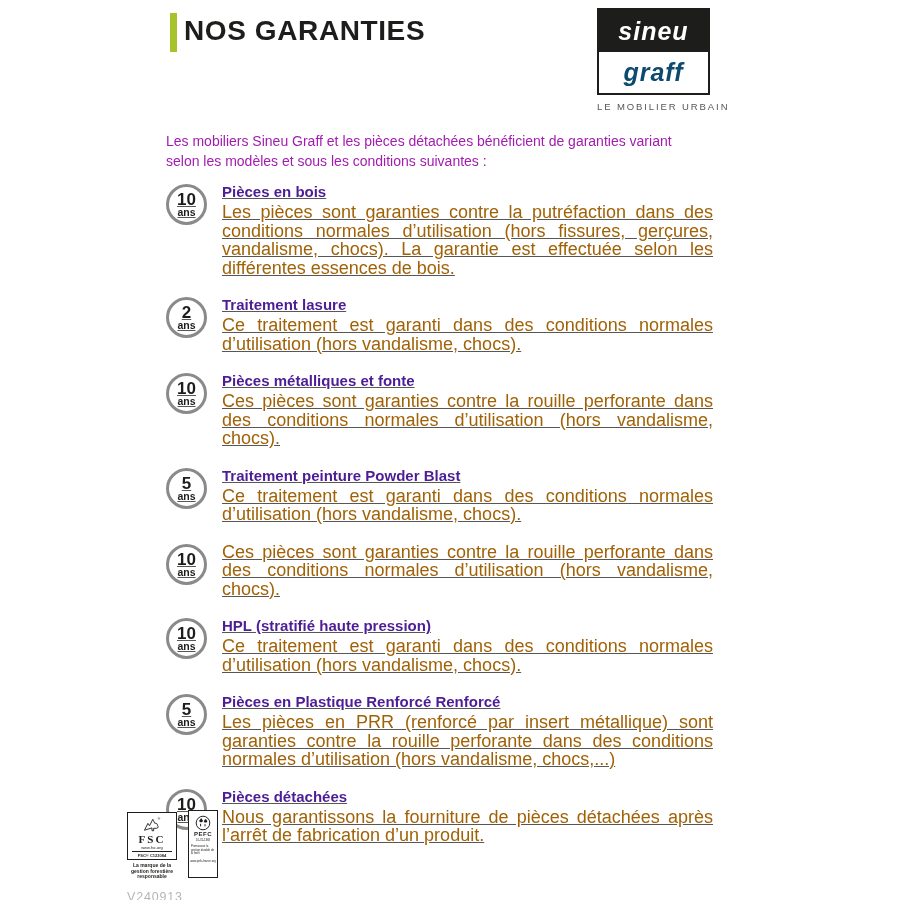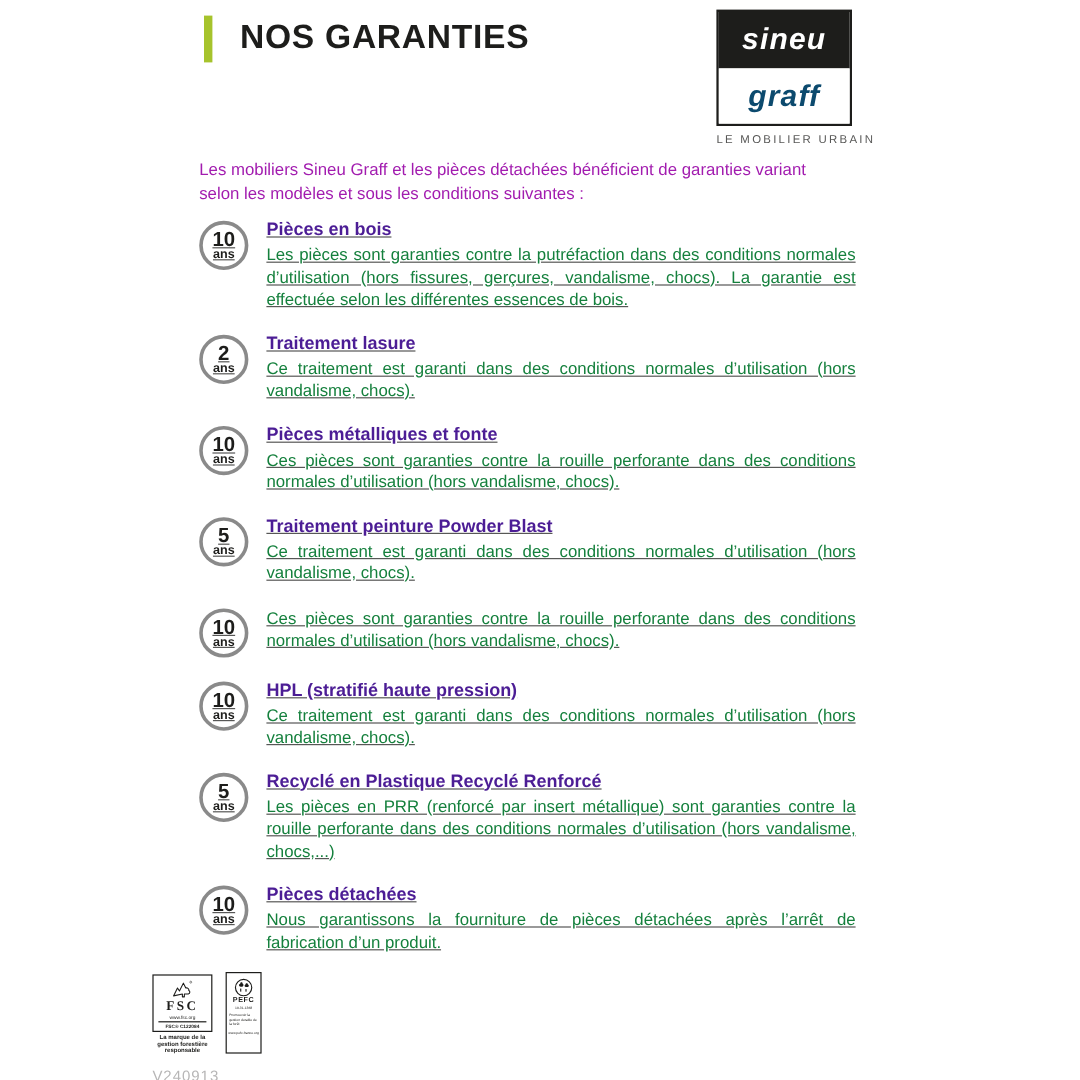--- a/index.html
+++ b/index.html
@@ -12,28 +12,28 @@
     overflow: hidden;
   }
   .page { position: absolute; inset: 0; background: #ffffff; }
 
   
   .accent-bar {
     position: absolute; left: 170px; top: 13px;
     width: 7px; height: 39px; background: #a6c32c;
   }
   .page-title {
-    position: absolute; left: 200px; top: 15px;
+    position: absolute; left: 184px; top: 15px;
     font-size: 28px; font-weight: 800; letter-spacing: 0.6px;
     color: #1d1d1b;
   }
 
   .logo-block { position: absolute; left: 597px; top: 8px; width: 113px; }
   .logo-box {
-    width: 113px; height: 97px; border: 2px solid #1d1d1b;
+    width: 113px; height: 87px; border: 2px solid #1d1d1b;
     display: flex; flex-direction: column; background: #ffffff; text-align: center;
   }
   .logo-top {
     flex: 1.04; background: #1d1d1b; color: #ffffff;
     display: flex; align-items: center; justify-content: center;
   }
   .logo-bottom {
     flex: 1; background: #ffffff; color: #0c4a6e;
     display: flex; align-items: center; justify-content: center;
   }
@@ -72,21 +72,21 @@
   }
   .badge-unit {
     font-size: 10.5px; font-weight: 800; color: #1d1d1b; line-height: 10px;
   }
   .item-body { flex: 1; }
   .item-title {
     font-size: 15px; font-weight: 800; color: #4c1d95;
     line-height: 18px; margin-bottom: 2px;
   }
   .item-text {
-    font-size: 14px; color: #15803d; line-height: 18.5px;
+    font-size: 18px; color: #a16207; line-height: 18.5px;
     text-align: justify;
   }
 
   
   .fsc-block { position: absolute; left: 127px; top: 812px; width: 50px; }
   .fsc-box {
     width: 50px; height: 48px; border: 1px solid #1d1d1b;
     display: flex; flex-direction: column; align-items: center;
     padding-top: 3px; background: #ffffff;
   }
@@ -213,21 +213,21 @@
           <div class="item-text">Ce traitement est garanti dans des conditions normales d’utilisation (hors vandalisme, chocs).</div>
         </div>
       </div>
 
       <div class="warranty-item">
         <div class="badge">
           <span class="badge-years">5</span>
           <span class="badge-unit">ans</span>
         </div>
         <div class="item-body">
-          <div class="item-title">Recyclé en Plastique Recyclé Renforcé</div>
+          <div class="item-title">Pièces en Plastique Renforcé Renforcé</div>
           <div class="item-text">Les pièces en PRR (renforcé par insert métallique) sont garanties contre la rouille perforante dans des conditions normales d’utilisation (hors vandalisme, chocs,...)</div>
         </div>
       </div>
 
       <div class="warranty-item">
         <div class="badge">
           <span class="badge-years">10</span>
           <span class="badge-unit">ans</span>
         </div>
         <div class="item-body">

